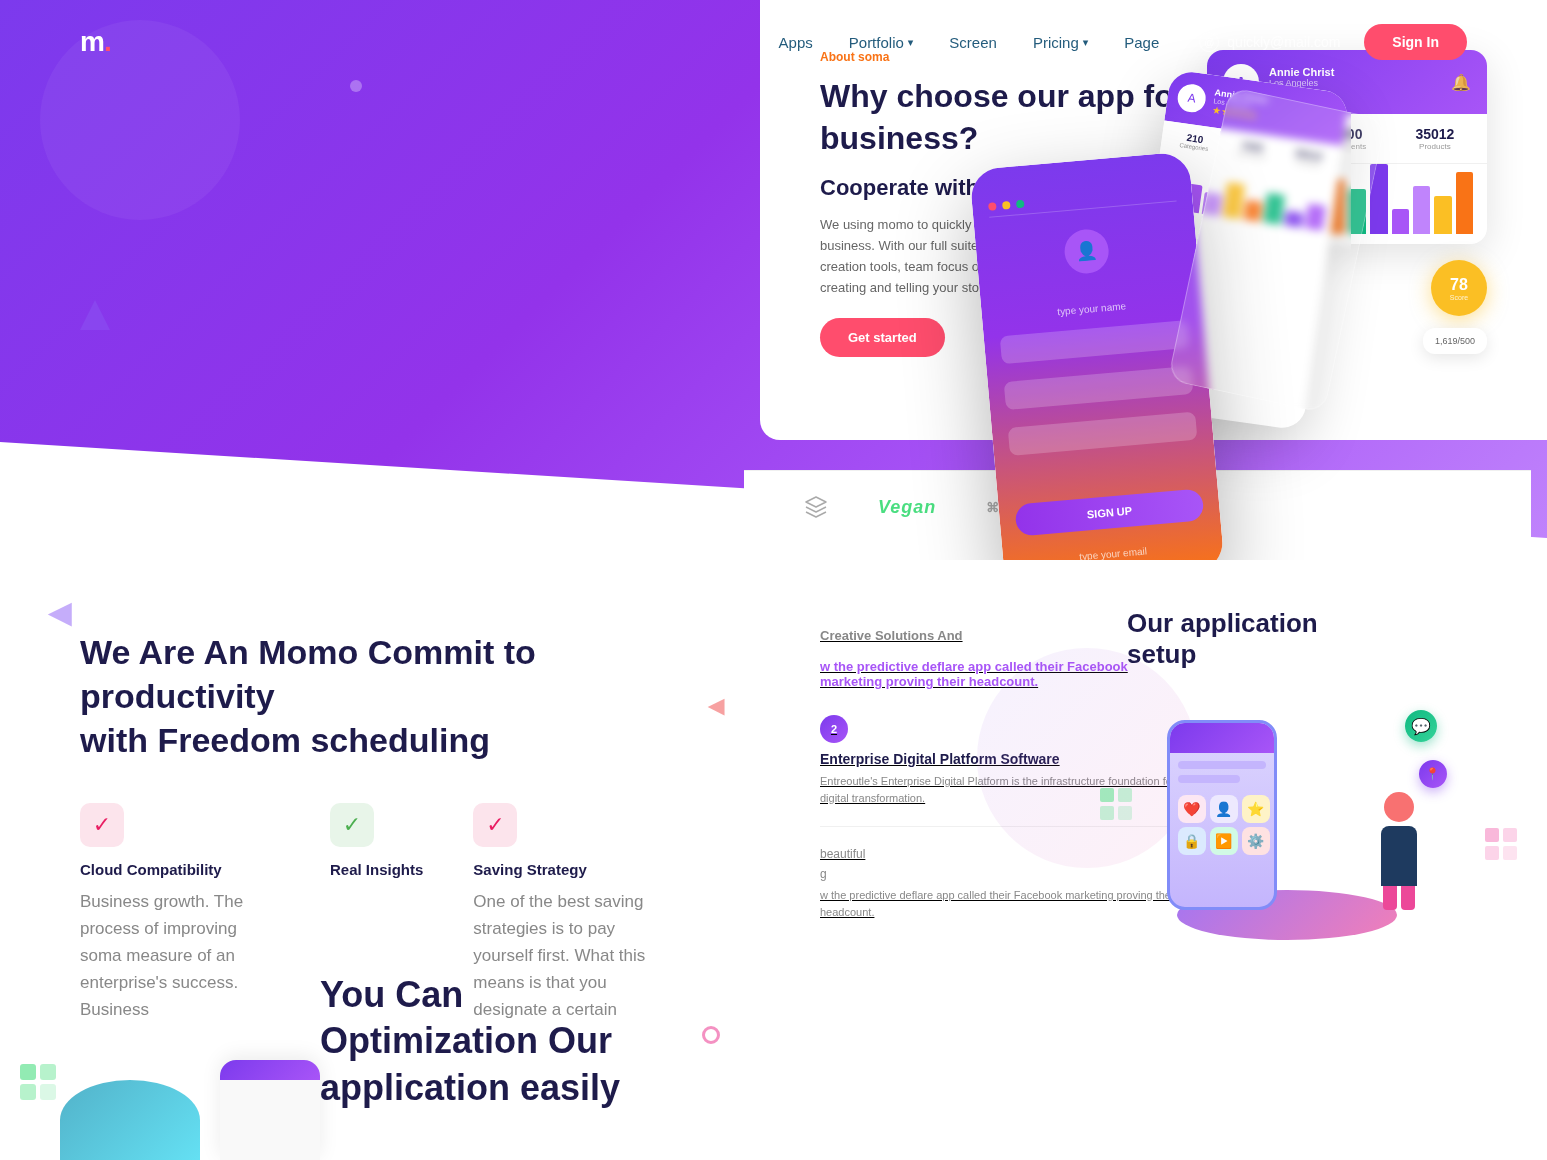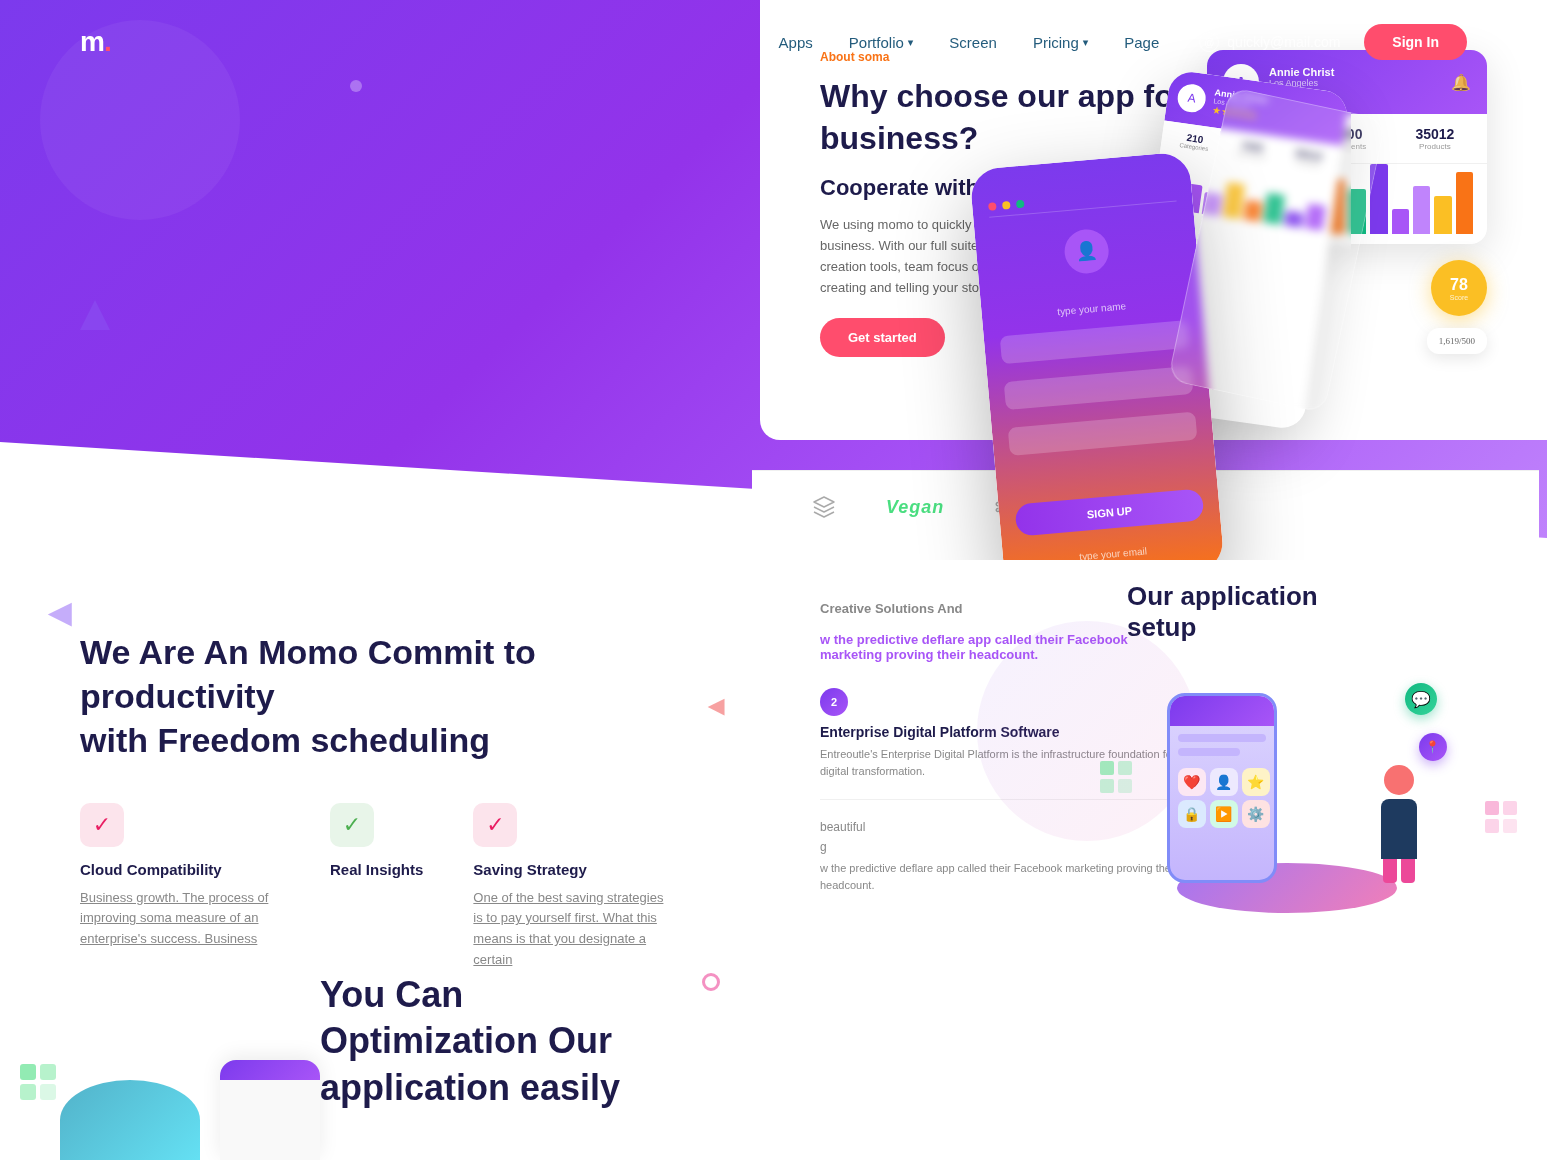--- a/index.html
+++ b/index.html
@@ -389,21 +389,20 @@
     .score-label { font-size: 7px; color: rgba(255,255,255,0.8); }
     .download-badge {
       position: absolute;
       right: 50px; top: 328px;
       background: #fff;
       border-radius: 12px;
       padding: 8px 12px;
       font-size: 9px;
       color: #666;
       box-shadow: 0 4px 16px rgba(0,0,0,0.1);
-      font-family: Liberation Serif, serif;
     }
     .partner-logo {
       color: #aaa;
       font-size: 15px;
       font-weight: 700;
       letter-spacing: 1px;
       display: flex; align-items: center; gap: 6px;
     }
     .agency-tag {
       color: #f97316;
@@ -432,24 +431,23 @@
     }
     .feature-icon-box.pink { background: #fce4ec; }
     .feature-icon-box.green { background: #e8f5e9; }
     .feature-title {
       font-size: 15px;
       font-weight: 700;
       color: #1e1b4b;
       margin-bottom: 10px;
     }
     .feature-desc {
-      font-size: 13px;
+      font-size: 17px;
       color: #888;
       line-height: 1.6;
-      text-decoration: underline;
     }
     .setup-title {
       font-size: 26px;
       font-weight: 800;
       color: #1e1b4b;
       margin-bottom: 30px;
     }
     .optimize-title {
       font-size: 36px;
       font-weight: 800;
@@ -640,21 +638,21 @@
       <div class="score-num">78</div>
       <div class="score-label">Score</div>
     </div>
 
     
     <div class="download-badge" style="position:absolute;right:60px;top:328px;">
       <span>1,619/500</span>
     </div>
   </div>
 
-  <div style="position:absolute;top:470px;right:8px;width:787px;background:#fff;border-top:1px solid #f0f0f0;padding:24px 60px;display:flex;align-items:center;gap:50px;z-index:5;">
+  <div style="position:absolute;top:470px;right:16px;width:787px;background:#fff;border-top:1px solid #f0f0f0;padding:24px 60px;display:flex;align-items:center;gap:50px;z-index:5;">
     <div class="partner-logo">
       <svg width="24" height="24" viewBox="0 0 24 24" fill="none">
           <path d="M12 2L2 7l10 5 10-5-10-5zM2 17l10 5 10-5M2 12l10 5 10-5" stroke="#aaa" stroke-width="1.5" stroke-linejoin="round"></path>
         </svg>
     </div>
     <div class="partner-logo" style="color:#4ade80;font-style:italic;font-size:18px;">Vegan</div>
     <div class="partner-logo" style="font-size:13px;">⌘ <span style="font-weight:400;">gitlab</span></div>
     <div class="partner-logo" style="font-size:13px;">≡ <span style="font-weight:400;">dynamic</span></div>
   </div>
 
@@ -686,21 +684,21 @@
           <div class="feature-desc">One of the best saving strategies is to pay yourself first. What this means is that you designate a certain</div>
         </div>
       </div>
     </div>
 
     <div style="position:absolute;right:30px;top:120px;color:rgba(239,68,68,0.5);font-size:28px;">◄</div>
 
     <div style="position:absolute;right:40px;bottom:20px;width:18px;height:18px;border-radius:50%;border:3px solid #ec4899;opacity:0.6;"></div>
   </div>
 
-  <div style="position:absolute;top:561px;right:0;width:787px;padding:40px 60px;">
+  <div style="position:absolute;top:588px;right:0;width:787px;padding:40px 60px;text-decoration:underline;">
 
     <div style="position:absolute;right:350px;top:60px;width:220px;height:220px;border-radius:50%;background:linear-gradient(135deg,rgba(139,92,246,0.08),rgba(236,72,153,0.08));"></div>
 
     <div style="max-width:360px;">
       <div style="color:#888;font-size:13px;font-weight:600;margin-bottom:16px;">Creative Solutions And</div>
 
       <div style="color:#a855f7;font-weight:700;font-size:13px;margin-bottom:6px;">w the predictive deflare app called their Facebook marketing proving their headcount.</div>
 
       <div class="solution-item">
         <div class="solution-step">2</div>

